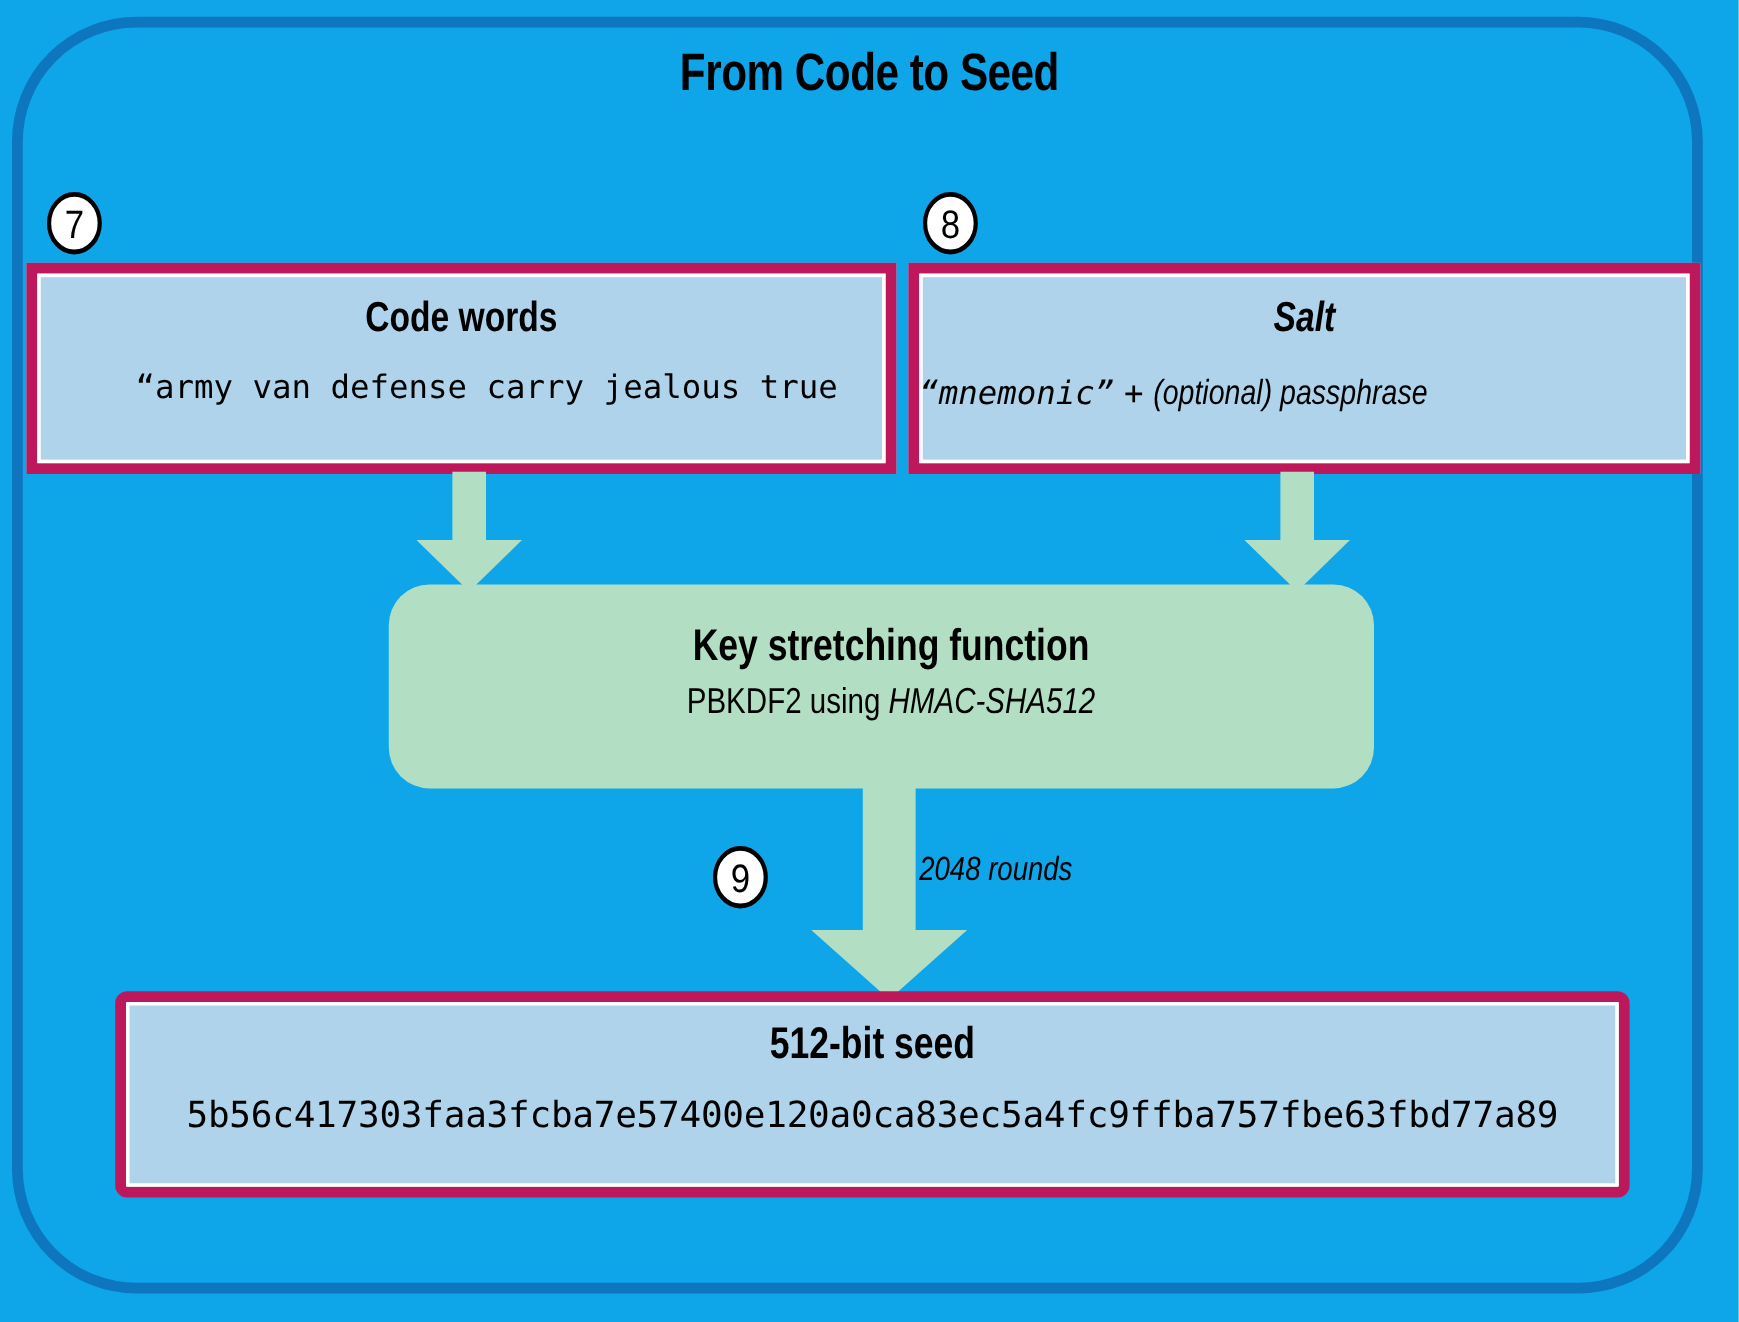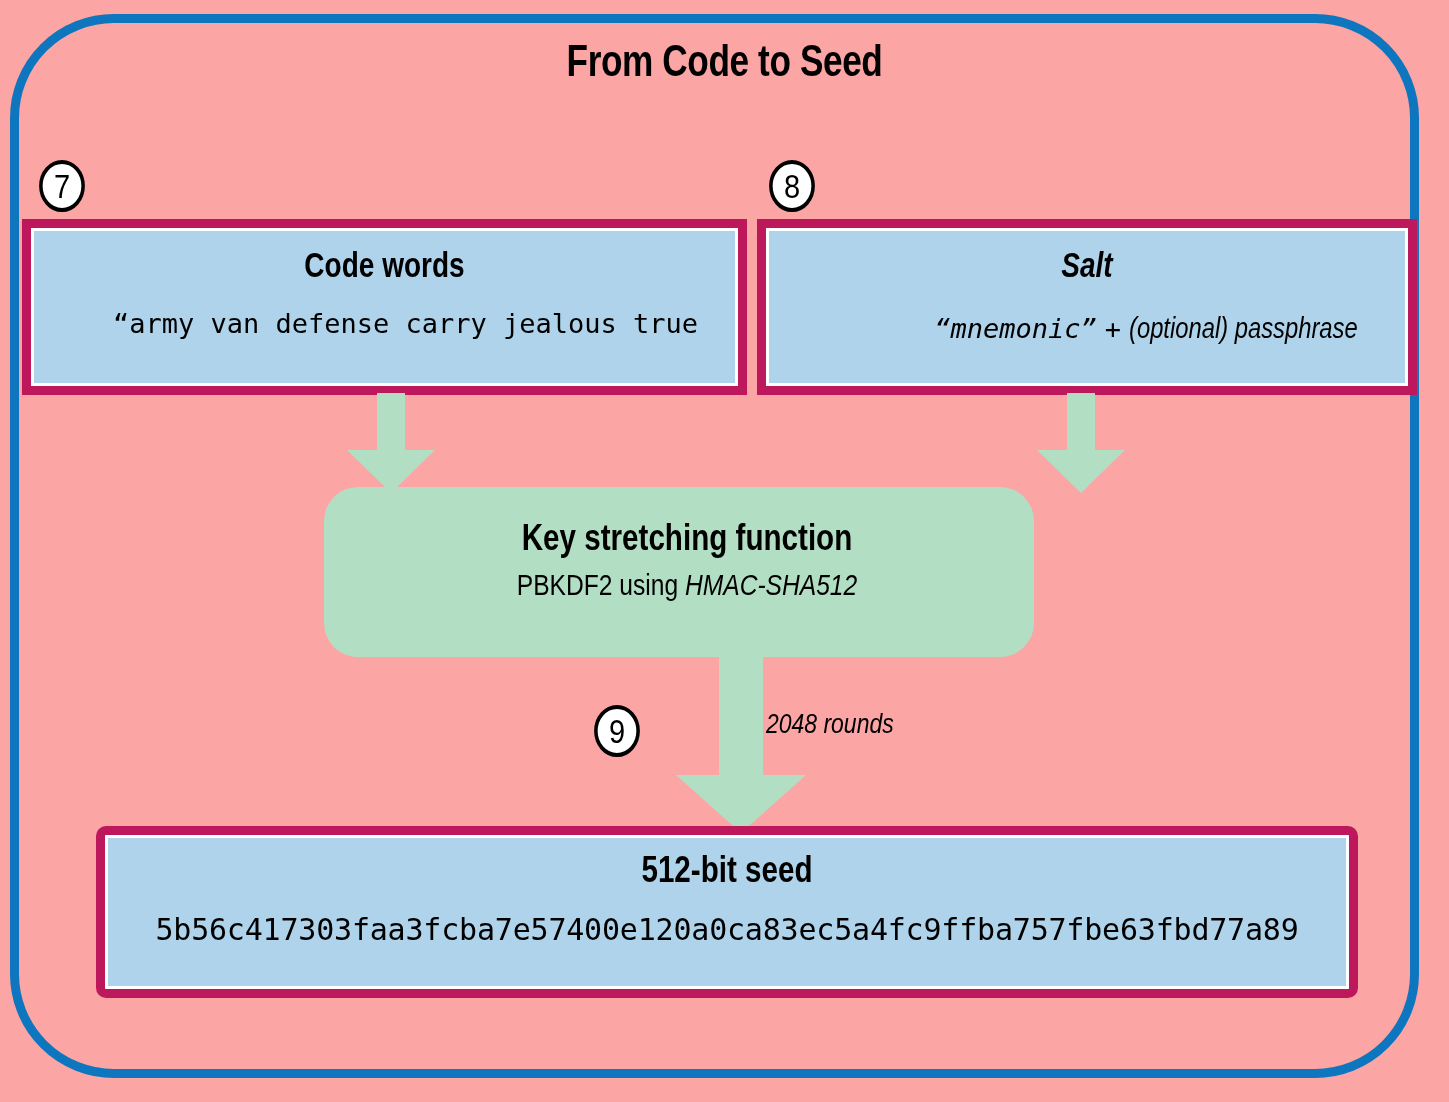--- a/index.html
+++ b/index.html
@@ -7,21 +7,21 @@
     padding: 0;
     background: #ffffff;
   }
   body {
     font-family: "Liberation Sans", sans-serif;
   }
   #canvas {
     position: relative;
     width: 1449px;
     height: 1102px;
-    background: #fca5a5;
+    background: #0ea5e9;
     overflow: hidden;
   }
 
   
   .outer-frame {
     position: absolute;
     left: 10px;
     top: 14px;
     width: 1409px;
     height: 1064px;
@@ -86,21 +86,21 @@
   #salt-box {
     left: 757px;
     top: 219px;
     width: 660px;
     height: 176px;
     font-style: italic;
   }
   #salt-box .box-heading { margin-top: 17px; }
   .salt-line {
     margin-top: 27px;
-    text-align: right;
+    text-align: left;
     font-size: 29px;
     color: #000000;
     white-space: nowrap;
   }
   .salt-line .mono {
     font-family: "DejaVu Sans Mono", monospace;
     font-size: 27px;
   }
   .salt-line .cond {
     display: inline-block;
@@ -122,21 +122,21 @@
     font-size: 30px;
     line-height: 1.42;
     letter-spacing: -0.2px;
   }
 
   
   #kdf-box {
     position: absolute;
     left: 324px;
     top: 487px;
-    width: 710px;
+    width: 821px;
     height: 170px;
     background: #b2dfc4;
     border-radius: 34px;
     box-sizing: border-box;
     padding-left: 16px;
   }
   .kdf-title {
     margin-top: 30px;
     text-align: center;
     font-size: 37px;

